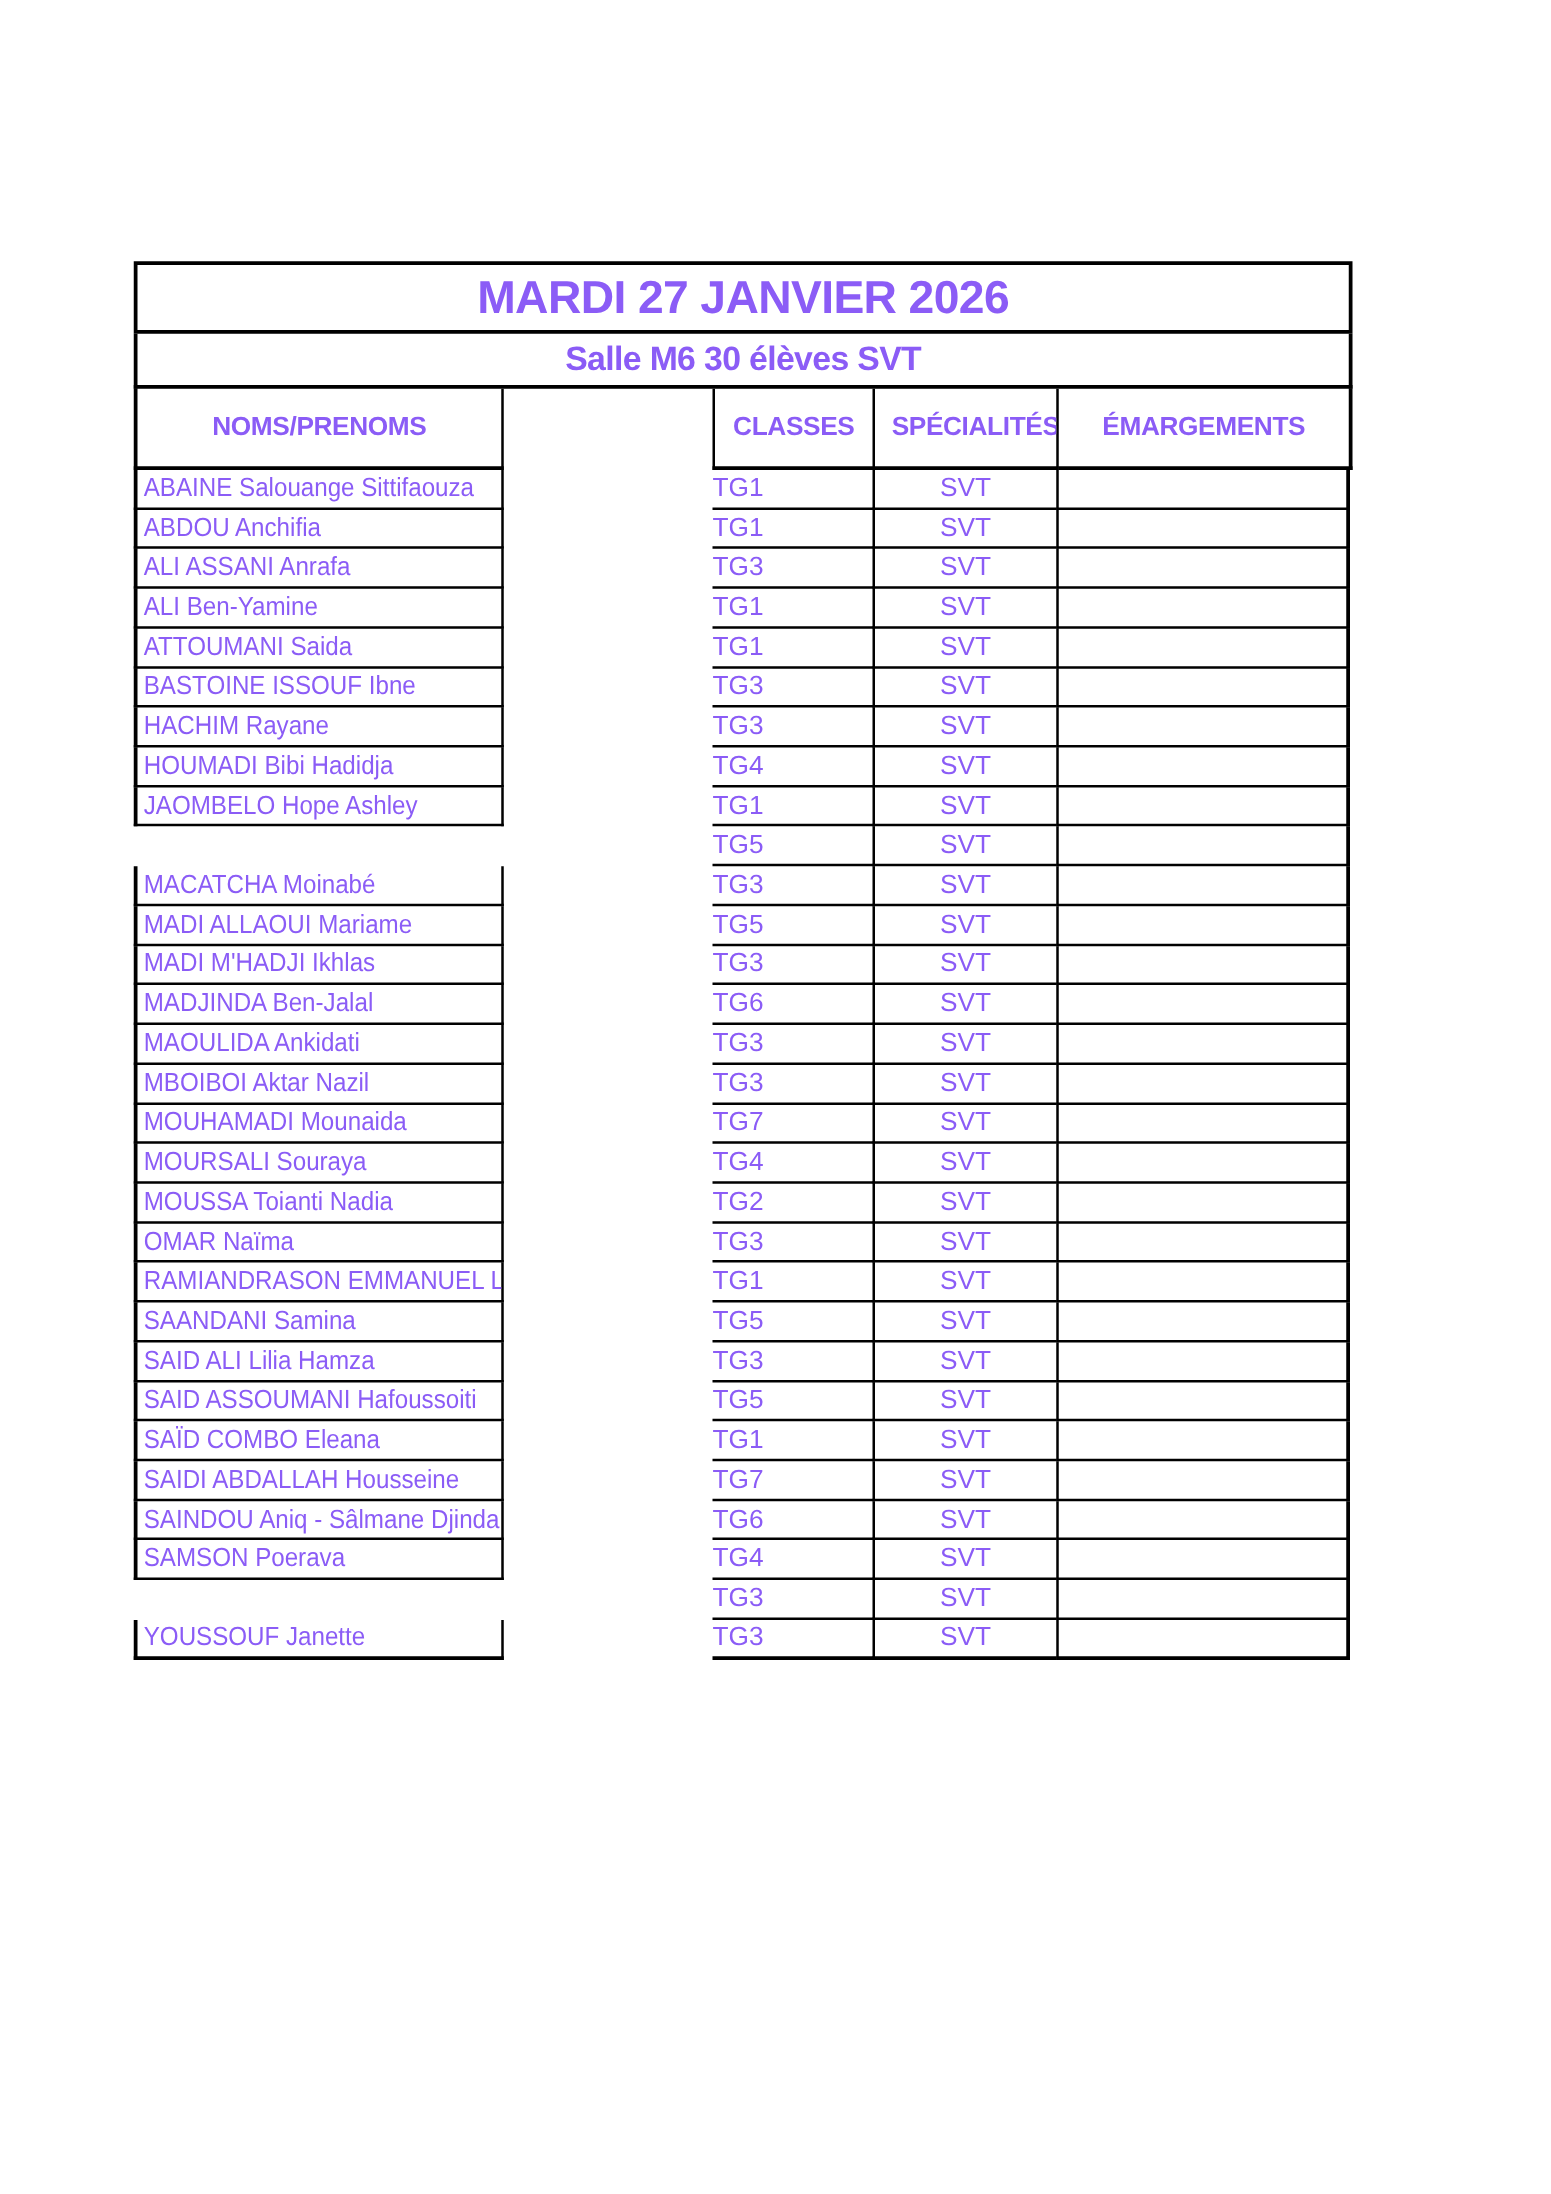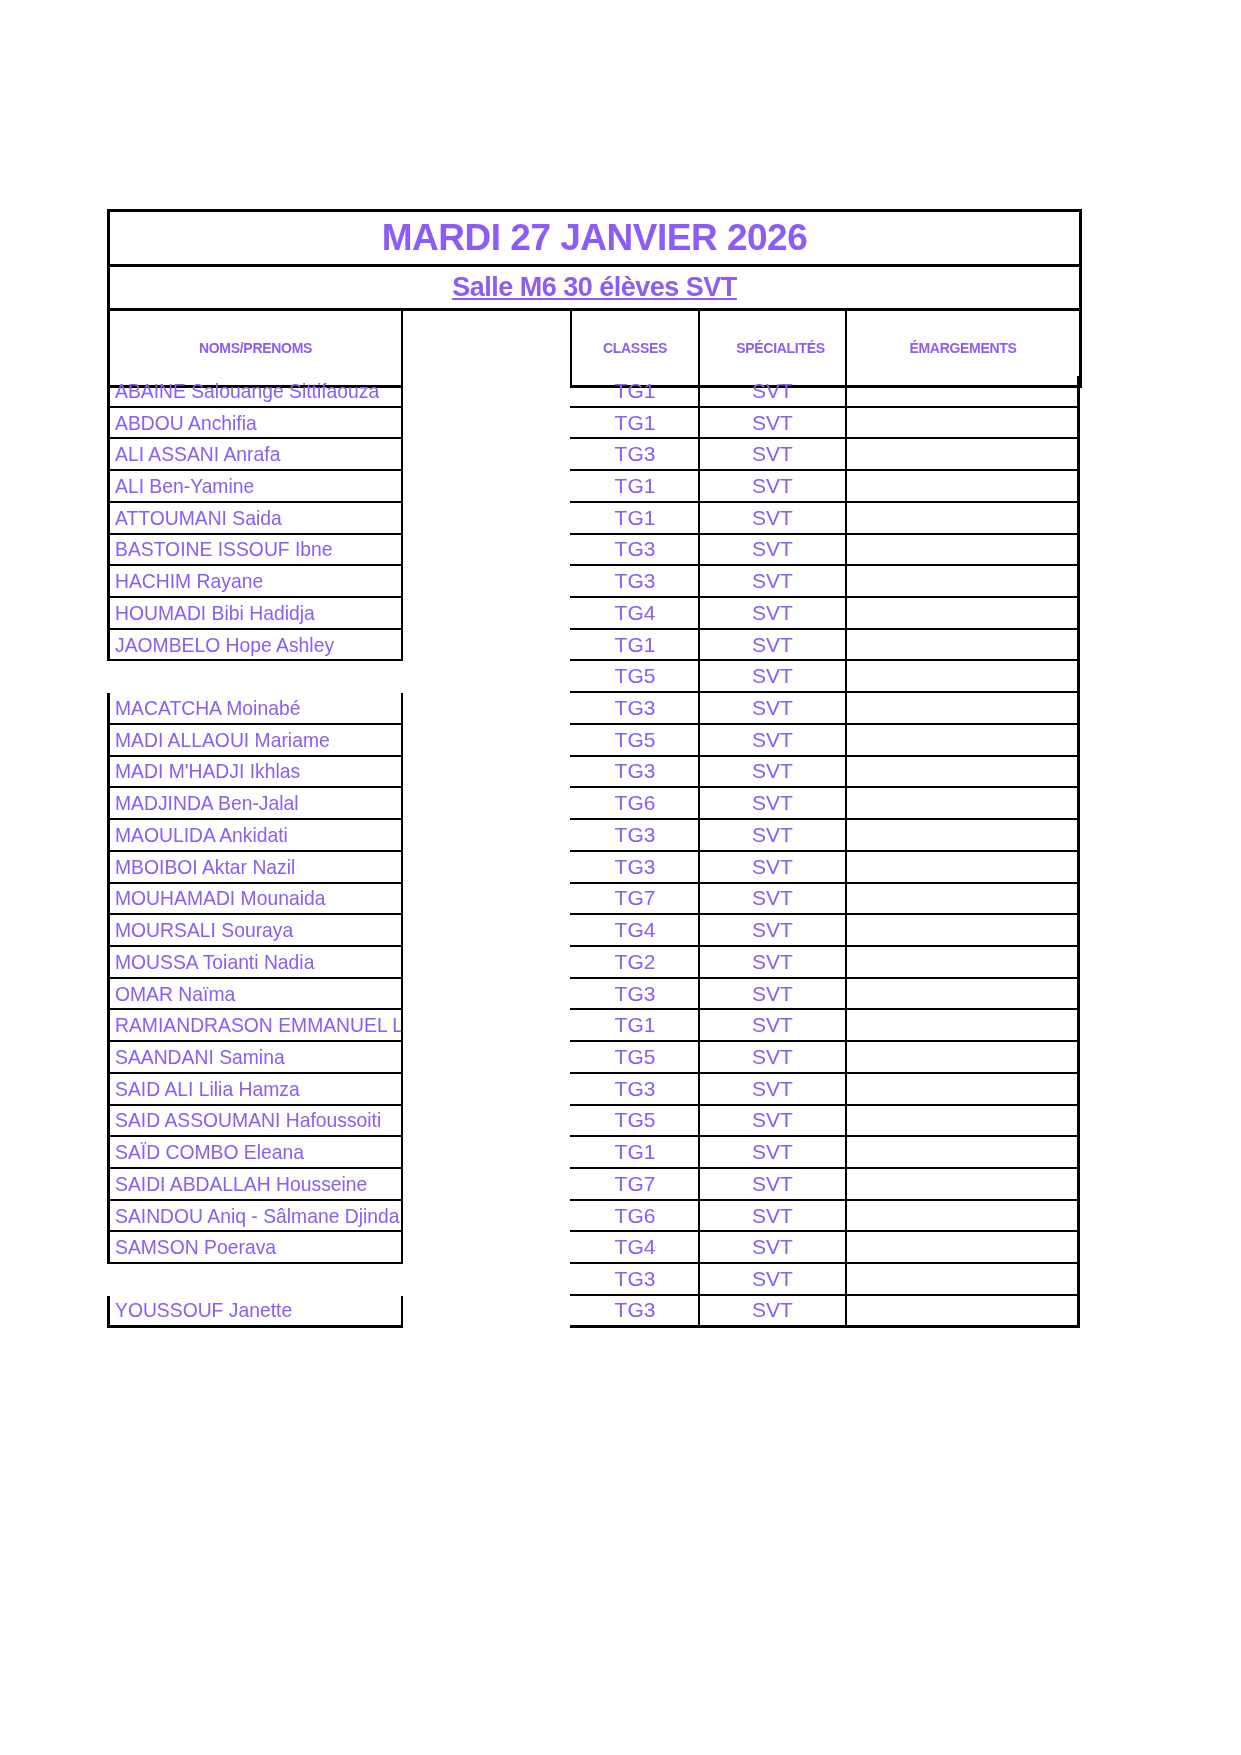--- a/index.html
+++ b/index.html
@@ -17,48 +17,48 @@
   .title-box {
     position:absolute; left:107px; top:209px; width:975px; height:58px;
     border:3px solid #000;
     display:flex; align-items:center; justify-content:center;
     font-size:37px; font-weight:bold; letter-spacing:-0.5px;
   }
   .subtitle-box {
     position:absolute; left:107px; top:267px; width:975px; height:44px;
     border-left:3px solid #000; border-right:3px solid #000; border-bottom:3px solid #000;
     display:flex; align-items:center; justify-content:center;
-    font-size:27px; font-weight:bold; letter-spacing:-0.5px;text-decoration:underline;
+    font-size:27px; font-weight:bold; letter-spacing:-0.5px;
   }
 
   
   .hdr {
-    position:absolute; top:311px; height:77px;
+    position:absolute; top:311px; height:65px;
     display:flex; align-items:center; justify-content:center;
-    font-size:14px; font-weight:bold; letter-spacing:-0.3px;
+    font-size:21px; font-weight:bold; letter-spacing:-0.3px;
     border-bottom:3px solid #000;
     overflow:hidden; white-space:nowrap;
   }
   .hdr-names   { left:107px; width:296px; border-left:3px solid #000; border-right:2px solid #000; }
   .hdr-classes { left:570px; width:130px; border-left:2px solid #000; border-right:2px solid #000; }
   .hdr-spec    { left:700px; width:147px; border-right:2px solid #000;padding-left:16px; }
   .hdr-emarg   { left:847px; width:235px; border-right:3px solid #000; }
 
   
   .rows { position:absolute; left:0; top:376px; width:1228px; }
   .row  { position:relative; height:31.7333px; }
   .cell {
     position:absolute; top:0; bottom:0;
     border-bottom:2px solid #000;
     display:flex; align-items:center;
     font-size:21px;
     overflow:hidden; white-space:nowrap;
   }
   .c-name   { left:107px; width:296px; border-left:3px solid #000; border-right:2px solid #000; padding-left:5px; }
-  .c-classe { left:570px; width:130px; justify-content:center; }
+  .c-classe { left:570px; width:130px; justify-content:flex-start; }
   .c-spec   { left:700px; width:147px; border-left:2px solid #000; margin-left:-2px; justify-content:center; }
   .c-emarg  { left:847px; width:235px; border-left:2px solid #000; margin-left:-2px; border-right:3px solid #000; }
   .row:last-child .cell { border-bottom-width:3px; }
 
   .cond { display:inline-block; transform:scaleX(0.92); transform-origin:0 50%; white-space:nowrap; }
 </style>
 </head>
 <body>
 
 <div class="sheet">

